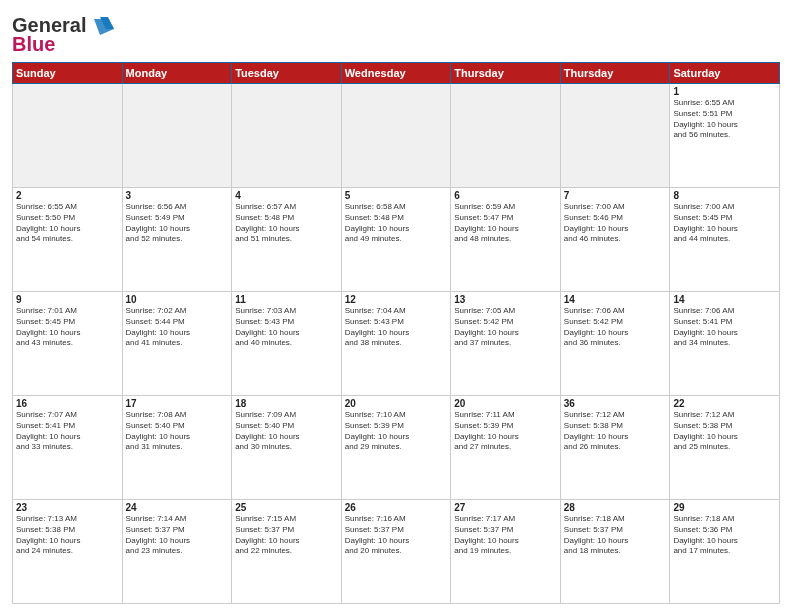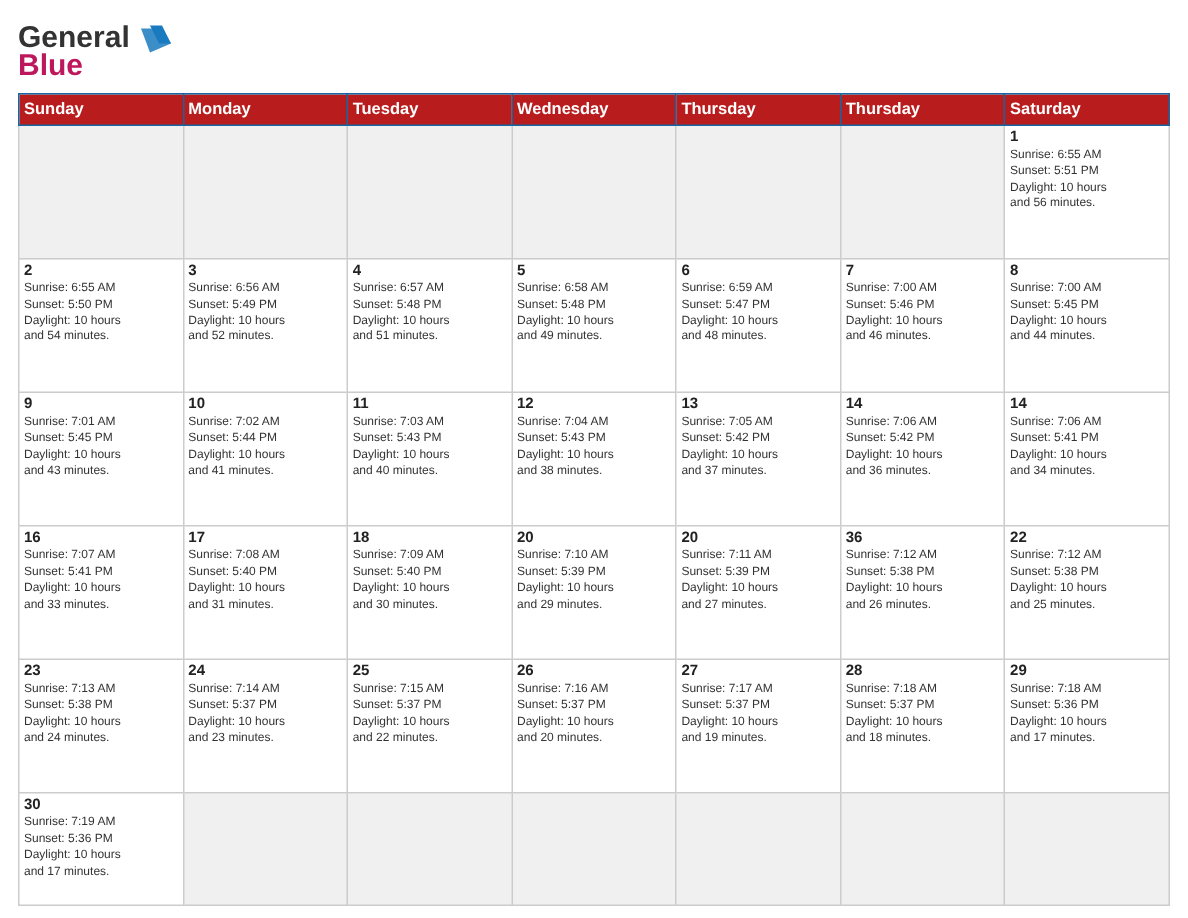--- a/index.html
+++ b/index.html
@@ -244,27 +244,15 @@
           </td>
           <td>
             <span class="day-num">28</span>
             <div class="day-info">Sunrise: 7:18 AM<br>Sunset: 5:37 PM<br>Daylight: 10 hours<br>and 18 minutes.</div>
           </td>
           <td>
             <span class="day-num">29</span>
             <div class="day-info">Sunrise: 7:18 AM<br>Sunset: 5:36 PM<br>Daylight: 10 hours<br>and 17 minutes.</div>
           </td>
         </tr>
-        <tr class="last-row">
-          <td>
-            <span class="day-num">30</span>
-            <div class="day-info">Sunrise: 7:19 AM<br>Sunset: 5:36 PM<br>Daylight: 10 hours<br>and 17 minutes.</div>
-          </td>
-          <td class="empty"></td>
-          <td class="empty"></td>
-          <td class="empty"></td>
-          <td class="empty"></td>
-          <td class="empty"></td>
-          <td class="empty"></td>
-        </tr>
       </tbody>
   </table>
 </div>
 
 </body></html>

